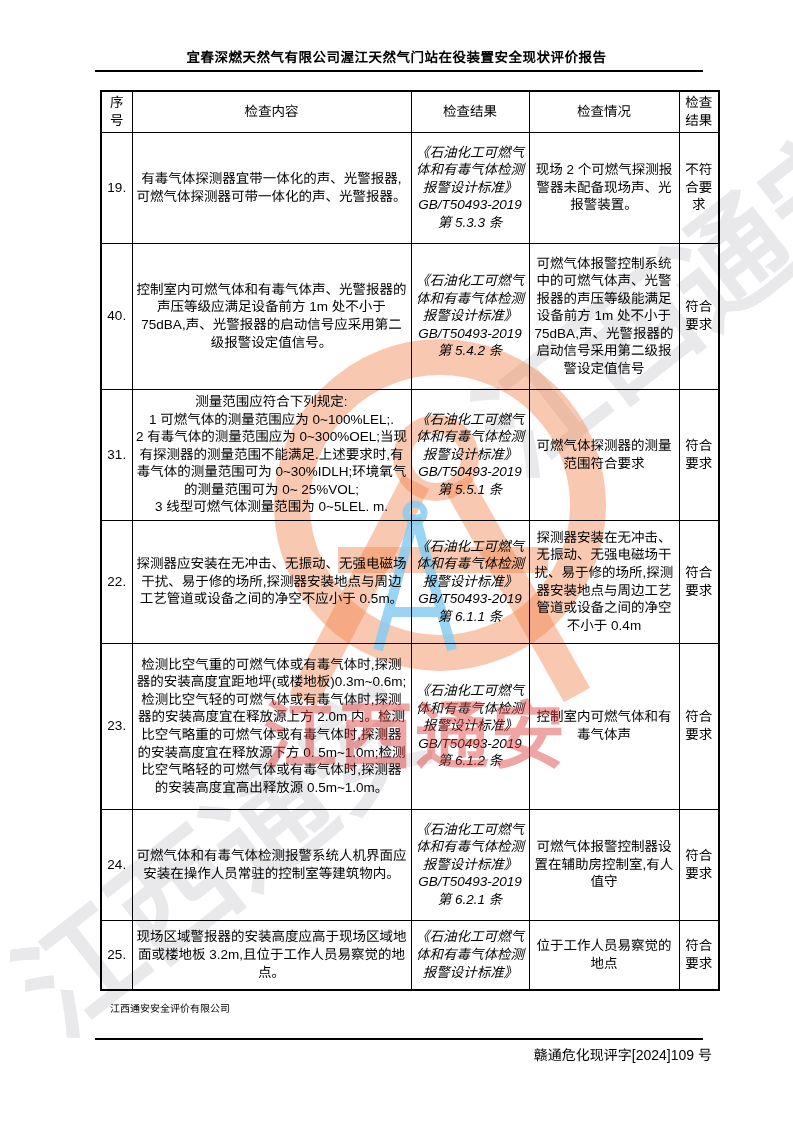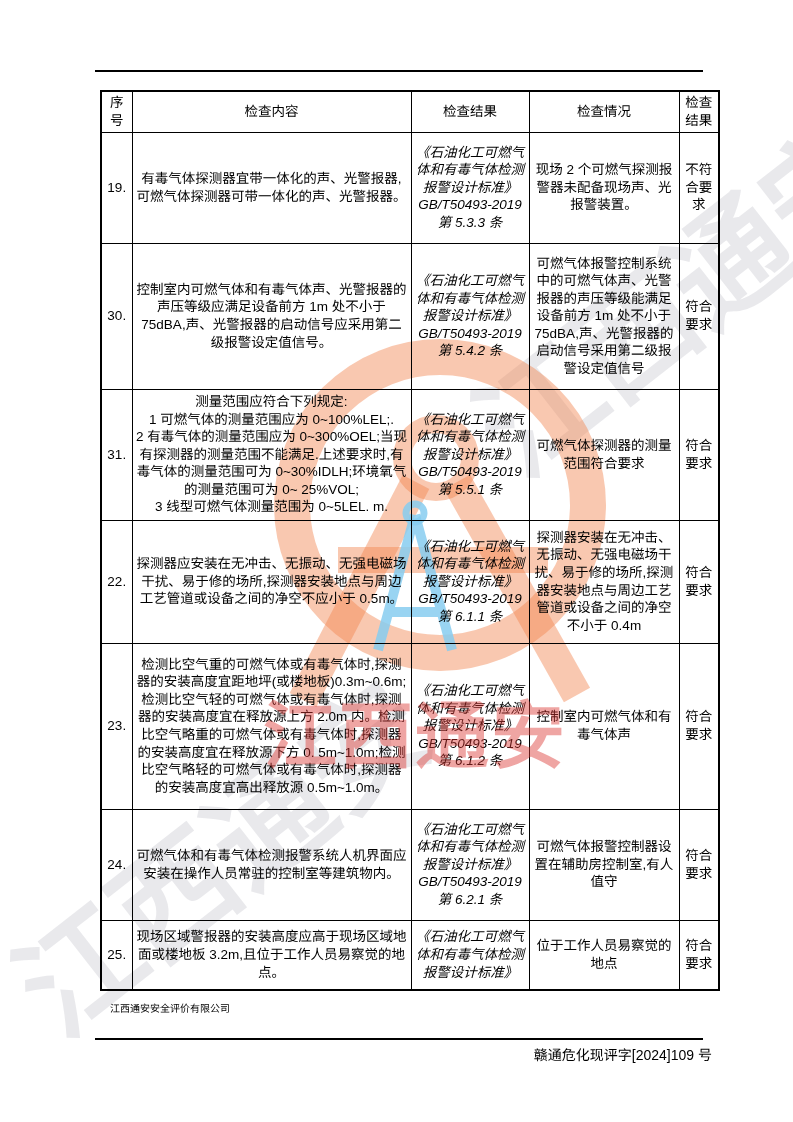--- a/index.html
+++ b/index.html
@@ -89,20 +89,21 @@
       <line x1="338" y1="560" x2="548" y2="560" stroke-width="26"></line>
     </g>
     <g stroke="rgba(135,205,240,0.85)" fill="none">
       <path d="M415,515 L378,650 M415,515 L452,650 M390,612 L441,612" stroke-width="10"></path>
       <circle cx="415" cy="513" r="9" stroke-width="7"></circle>
     </g>
   </svg>
 
   <div class="wm-red">江西通安</div>
 
+  <div class="doc-title">宜春深燃天然气有限公司渥江天然气门站在役装置安全现状评价报告</div>
   <div class="title-rule"></div>
 
   <table class="check">
     <colgroup>
       <col style="width:31px">
         <col style="width:279px">
         <col style="width:118px">
       <col style="width:150px">
         <col style="width:40px">
     </colgroup>
@@ -121,21 +122,21 @@
         <td class="content">有毒气体探测器宜带一体化的声、光警报器,可燃气体探测器可带一体化的声、光警报器。</td>
         <td class="basis">
           <div>《石油化工可燃气体和有毒气体检测报警设计标准》</div>
           <div>GB/T50493-2019</div>
           <div>第 5.3.3 条</div>
         </td>
         <td>现场 2 个可燃气探测报警器未配备现场声、光报警装置。</td>
         <td>不符合要求</td>
       </tr>
       <tr>
-        <td class="num">30.</td>
+        <td class="num">40.</td>
         <td class="content">控制室内可燃气体和有毒气体声、光警报器的声压等级应满足设备前方 1m 处不小于 75dBA,声、光警报器的启动信号应采用第二级报警设定值信号。</td>
         <td class="basis">
           <div>《石油化工可燃气体和有毒气体检测报警设计标准》</div>
           <div>GB/T50493-2019</div>
           <div>第 5.4.2 条</div>
         </td>
         <td>可燃气体报警控制系统中的可燃气体声、光警报器的声压等级能满足设备前方 1m 处不小于 75dBA,声、光警报器的启动信号采用第二级报警设定值信号</td>
         <td>符合要求</td>
       </tr>
       <tr>

